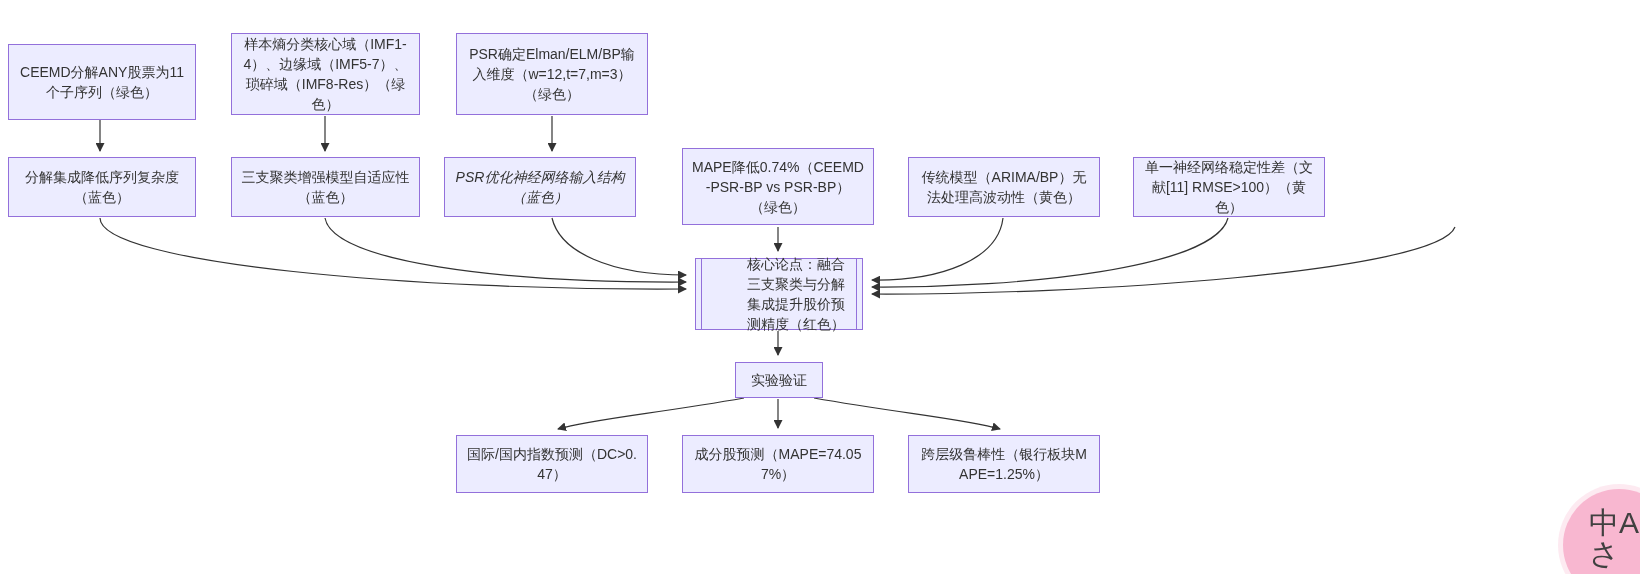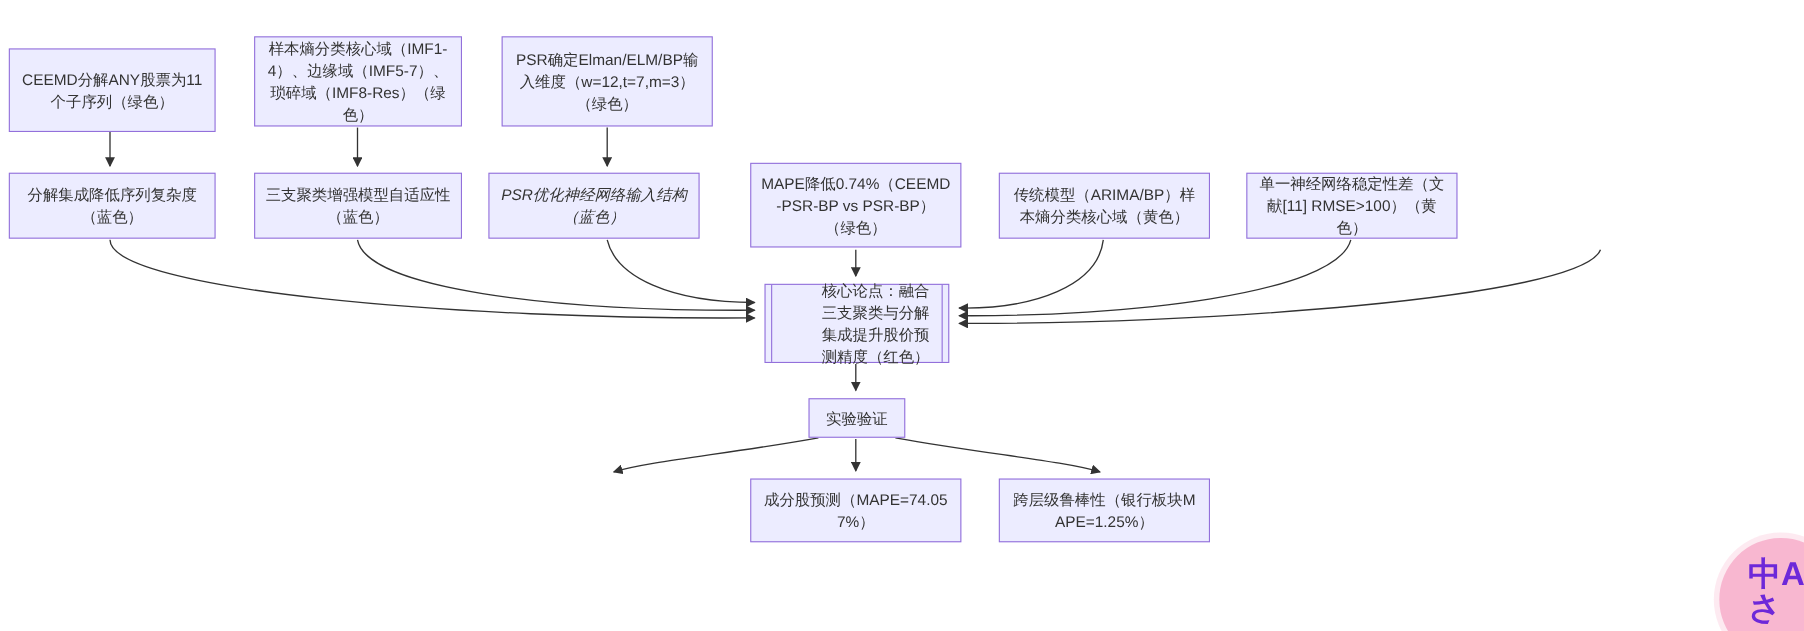--- a/index.html
+++ b/index.html
@@ -31,21 +31,21 @@
   .n-exp{left:735px;top:362px;width:88px;height:36px;}
   .n-v1{left:456px;top:435px;width:192px;height:58px;}
   .n-v2{left:682px;top:435px;width:192px;height:58px;}
   .n-v3{left:908px;top:435px;width:192px;height:58px;}
   
   .badge{
     position:absolute;left:1563px;top:489px;width:112px;height:112px;border-radius:50%;
     background:#f8b7d0;box-shadow:0 0 0 5px rgba(253,230,239,0.85);cursor:pointer;
   }
   .badge-text{
-    position:absolute;left:26px;top:18px;color:#6d28d9;font-weight:bold;
+    position:absolute;left:26px;top:18px;color:#404040;font-weight:normal;
     font-size:30px;line-height:31px;white-space:nowrap;
   }
 </style>
 </head>
 <body>
 
 <div class="canvas">
 
   <svg class="edge-layer" width="1640" height="574" viewBox="0 0 1640 574">
     <defs>
@@ -69,24 +69,25 @@
     <path class="edge" d="M814,398 C898,413 966,419 1000,429" marker-end="url(#arrow)"></path>
   </svg>
 
   <div class="node n-b1">CEEMD分解ANY股票为11个子序列（绿色）</div>
   <div class="node n-b2">样本熵分类核心域（IMF1-4）、边缘域（IMF5-7）、琐碎域（IMF8-Res）（绿色）</div>
   <div class="node n-b3">PSR确定Elman/ELM/BP输入维度（w=12,t=7,m=3）（绿色）</div>
   <div class="node n-b5">三支聚类增强模型自适应性（蓝色）</div>
   <div class="node n-b4">分解集成降低序列复杂度（蓝色）</div>
   <div class="node n-b6">PSR优化神经网络输入结构（蓝色）</div>
   <div class="node n-b7">MAPE降低0.74%（CEEMD-PSR-BP vs PSR-BP）（绿色）</div>
-  <div class="node n-b8">传统模型（ARIMA/BP）样本熵分类核心域（黄色）</div>
+  <div class="node n-b8">传统模型（ARIMA/BP）无法处理高波动性（黄色）</div>
   <div class="node n-b9">单一神经网络稳定性差（文献[11] RMSE&gt;100）（黄色）</div>
   <div class="node n-core subroutine">核心论点：融合三支聚类与分解集成提升股价预测精度（红色）</div>
   <div class="node n-exp">实验验证</div>
+  <div class="node n-v1">国际/国内指数预测（DC&gt;0.47）</div>
   <div class="node n-v2">成分股预测（MAPE=74.057%）</div>
   <div class="node n-v3">跨层级鲁棒性（银行板块MAPE=1.25%）</div>
 
   <div class="badge">
     <div class="badge-text">
       <div>中A</div>
       <div>さ</div>
     </div>
   </div>
 

